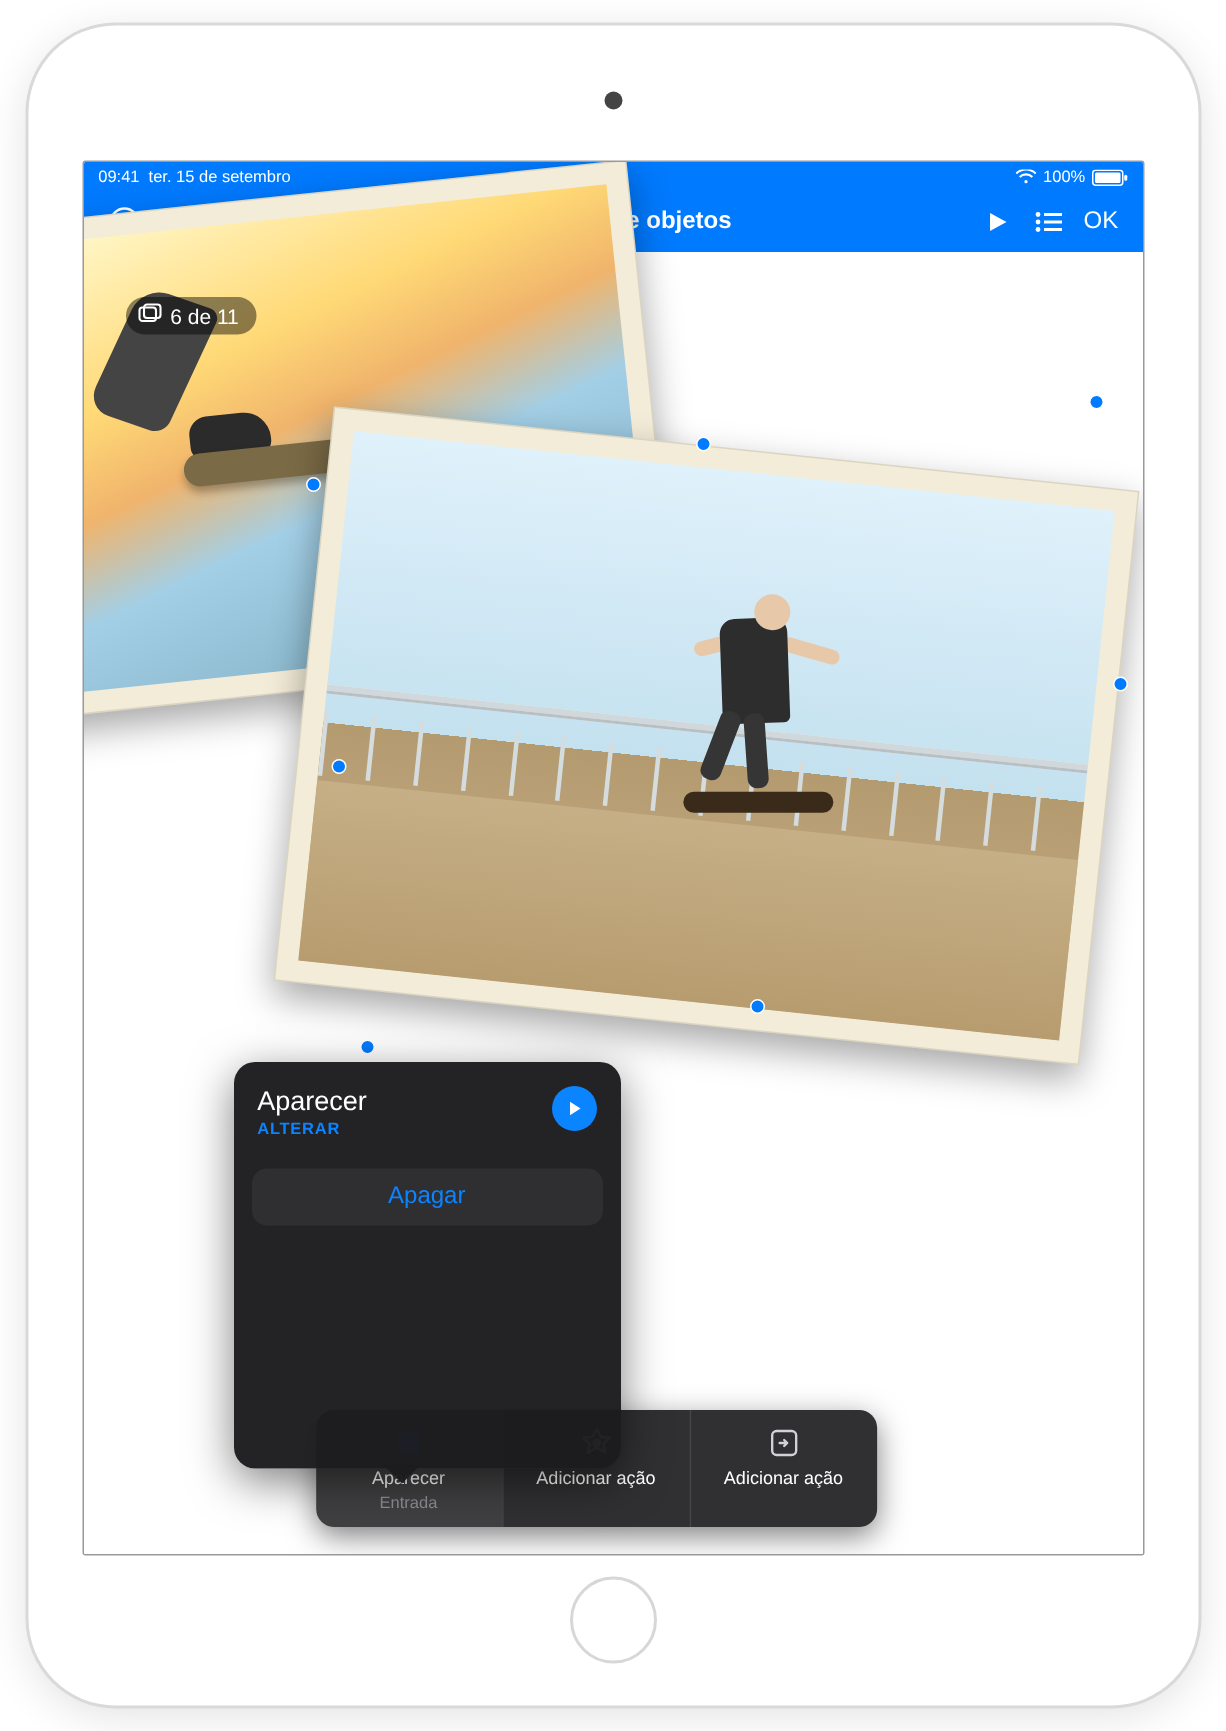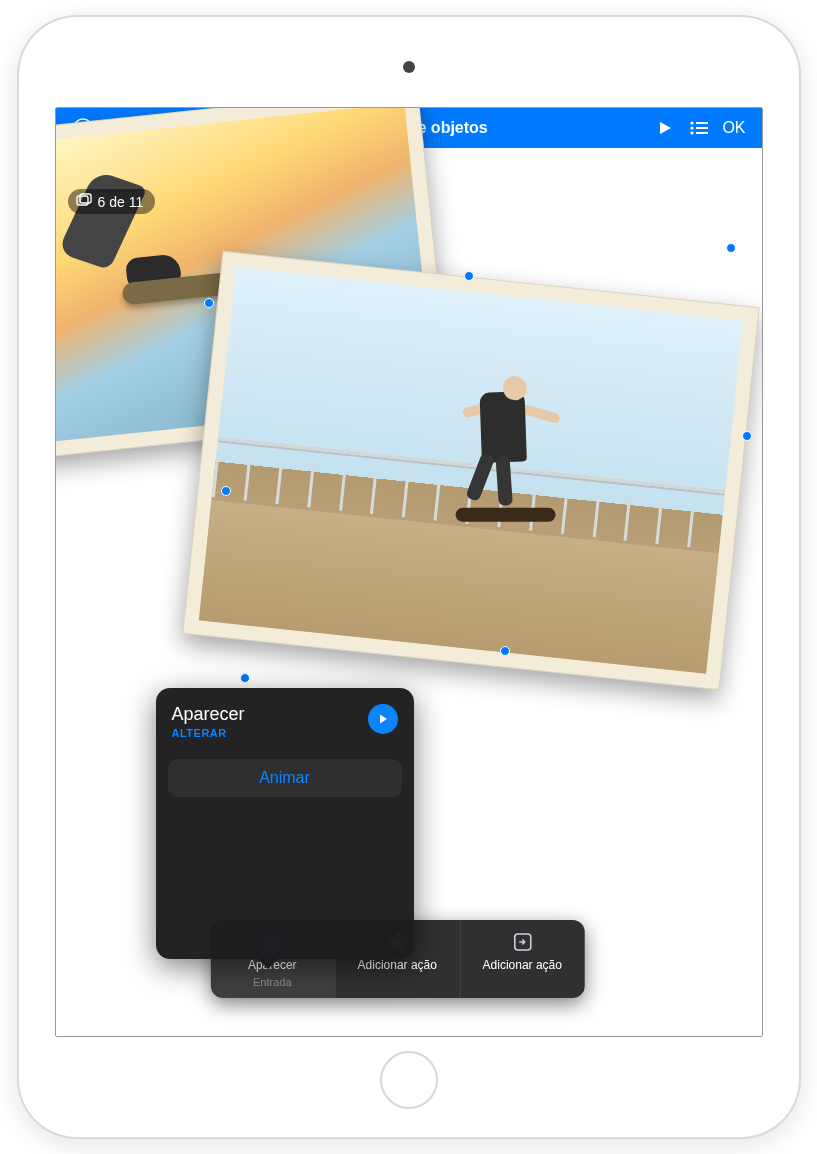--- a/index.html
+++ b/index.html
@@ -83,31 +83,30 @@
   
   .canvas {
     position: relative;
     width: 100%;
     height: calc(100% - 60px);
     background: #fff;
   }
   .slide-badge {
     position: absolute;
     top: 30px;
-    left: 12px;
+    left: 28px;
     background: rgba(0,0,0,.45);
     color: #fff;
     border-radius: 14px;
     padding: 4px 12px 4px 8px;
     display: flex;
     align-items: center;
     gap: 6px;
     font-size: 14px;
     z-index: 50;
-    margin-top: 11px;
   }
   .photo {
     position: absolute;
     background: #f3ecd8;
     padding: 14px;
     box-shadow: 0 10px 25px rgba(0,0,0,.35);
     border: 1px solid rgba(0,0,0,.1);
   }
   .photo .inner {
     width: 100%; height: 100%;
@@ -245,20 +244,41 @@
   .chevron svg { display:block; }
 </style>
 </head>
 <body>
 
 <div class="device-frame">
   <div class="camera"></div>
 
   <div class="screen">
 
+    <div class="status-bar">
+      <div class="status-left">
+        <span>09:41</span>
+        <span>ter. 15 de setembro</span>
+      </div>
+      <div class="status-right">
+        <span class="wifi-icon">
+          <svg width="14" height="10" viewBox="0 0 14 10">
+              <path d="M7 9.2a1.1 1.1 0 100-2.2 1.1 1.1 0 000 2.2zM3.3 5.5a5.2 5.2 0 017.4 0l1-1a6.6 6.6 0 00-9.4 0l1 1zM1 3.2a8.5 8.5 0 0112 0l1-1a9.9 9.9 0 00-14 0l1 1z" fill="#fff"></path>
+            </svg>
+        </span>
+        <span>100%</span>
+        <span class="battery-icon">
+          <svg width="24" height="11" viewBox="0 0 24 11">
+              <rect x="0.5" y="0.5" width="20" height="10" rx="2" fill="none" stroke="#fff"></rect>
+              <rect x="2" y="2" width="17" height="7" rx="1" fill="#fff"></rect>
+              <rect x="21.5" y="3.5" width="2" height="4" rx="1" fill="#fff"></rect>
+            </svg>
+        </span>
+      </div>
+    </div>
 
     <div class="title-bar">
       <div class="icon-btn">
         <svg width="22" height="22" viewBox="0 0 22 22">
             <circle cx="11" cy="11" r="9" fill="none" stroke="#fff" stroke-width="1.6"></circle>
             <path d="M13.5 7l-4 4 4 4" fill="none" stroke="#fff" stroke-width="1.6" stroke-linecap="round" stroke-linejoin="round"></path>
           </svg>
       </div>
       <div class="spacer"></div>
       <div class="title">Animar diapositivos e objetos</div>
@@ -349,21 +369,21 @@
           <div>
             <div class="pop-title">Aparecer</div>
             <div class="pop-change">ALTERAR</div>
           </div>
           <div class="play-circle">
             <svg width="12" height="12" viewBox="0 0 12 12">
                 <path d="M3 1.5l7 4.5-7 4.5z" fill="#fff"></path>
               </svg>
           </div>
         </div>
-        <div class="pop-delete">Animar</div>
+        <div class="pop-delete">Apagar</div>
         <div class="pop-pad"></div>
       </div>
 
       <div class="bottom-bar">
         <div class="bb-item active">
           <div class="bb-icon">
             <svg width="22" height="22" viewBox="0 0 22 22">
                 <rect x="4" y="4" width="14" height="14" fill="#0a84ff"></rect>
               </svg>
           </div>

